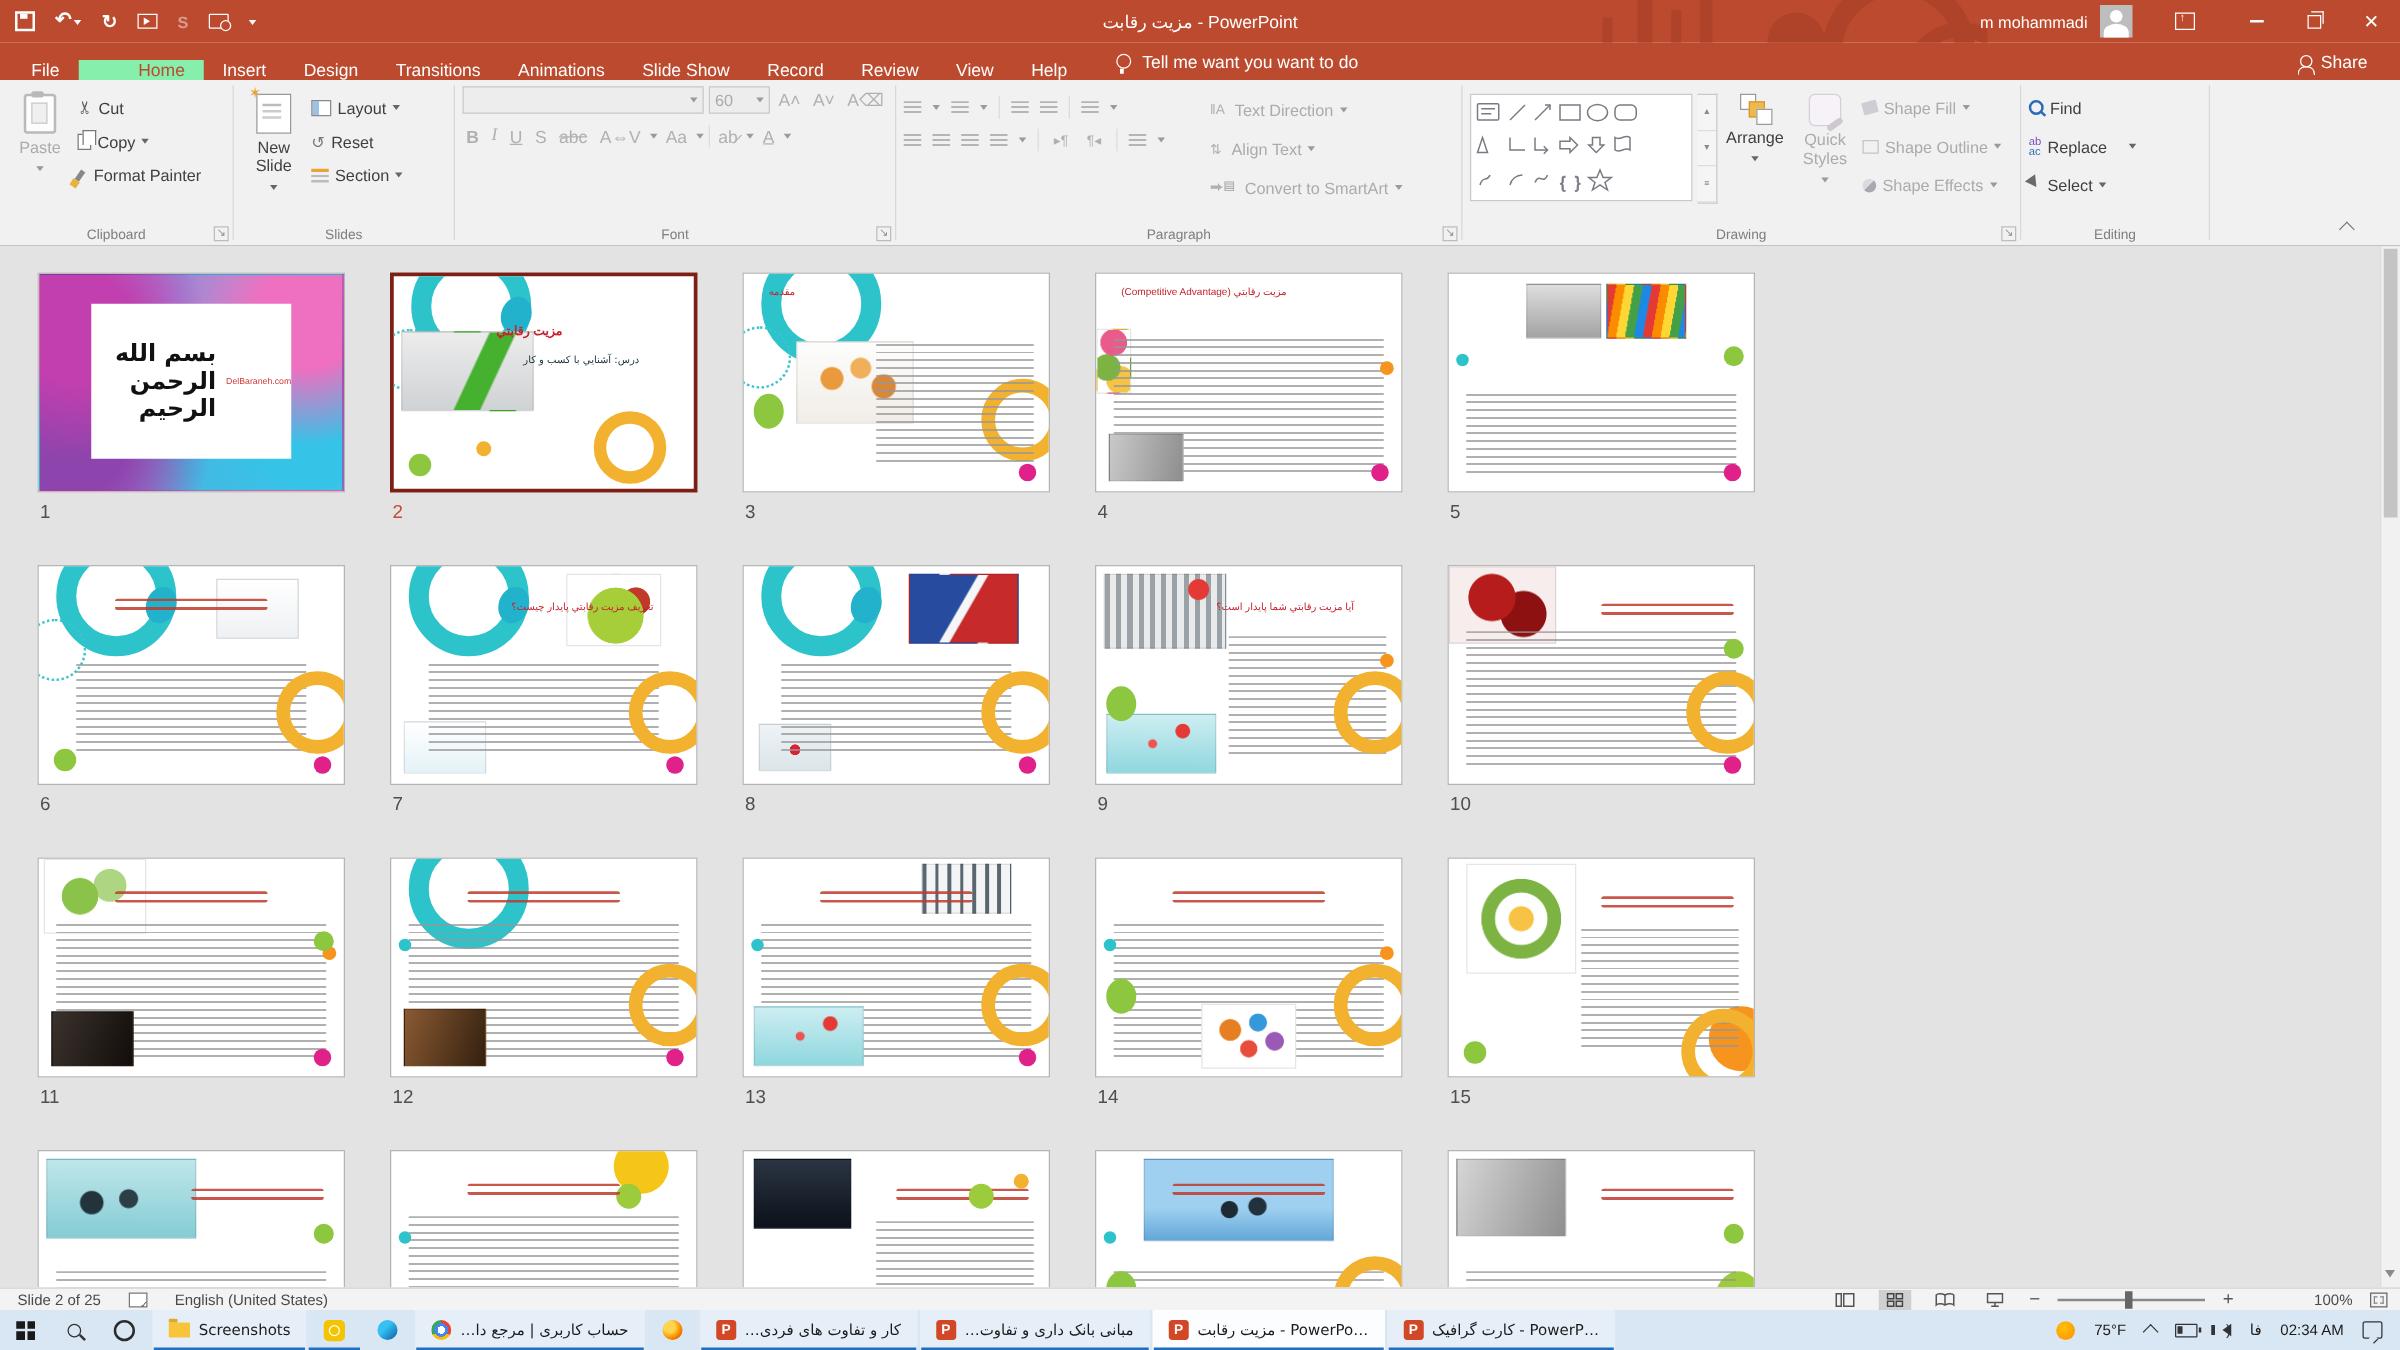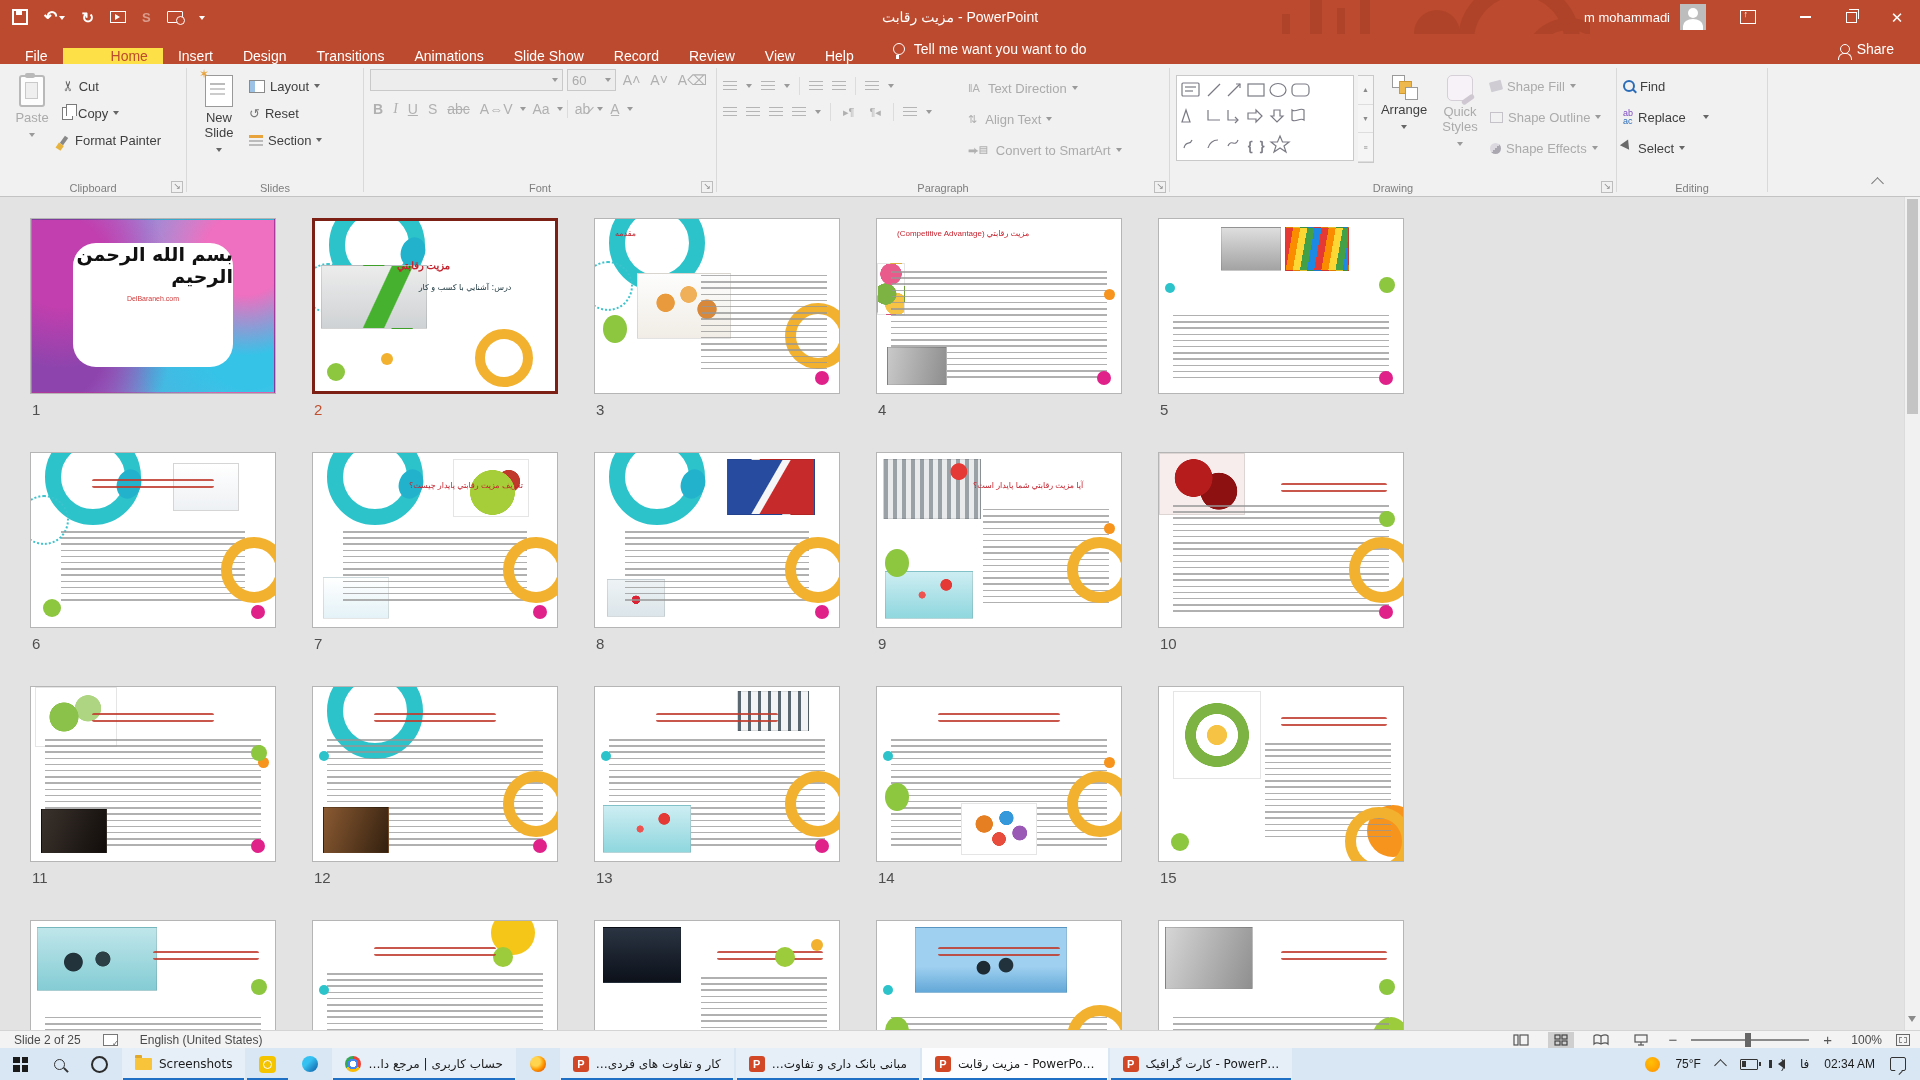--- a/index.html
+++ b/index.html
@@ -43,21 +43,21 @@
   .i-ribopt:after{content:"↑";position:absolute;left:2.5px;top:-2px;font-size:9px;color:#fff;}
   .winbtn{width:46px;height:34px;display:flex;align-items:center;justify-content:center;color:#fff;font-size:13px;}
   .i-min{width:11px;height:1.6px;background:#fff;}
   .i-rest{width:9px;height:9px;border:1.3px solid #fff;position:relative;}
   .i-rest:before{content:"";position:absolute;left:2px;top:-4px;width:9px;height:9px;border:1.3px solid #fff;border-bottom:none;border-left:none;}
   .i-close{font-size:15px;line-height:1;}
 
   
   .tabrow{position:absolute;left:0;top:34px;width:1920px;height:30px;background:#bc4a2e;display:flex;align-items:stretch;padding-left:10px;box-sizing:border-box;}
   .tab{padding:0 15px;display:flex;align-items:center;font-size:14px;color:#fff;white-space:nowrap;}
-  .tab.active{background:#fde047;color:#bc4a2e;padding-left:48px;}
+  .tab.active{background:#86efac;color:#bc4a2e;padding-left:48px;}
   .tellme{display:flex;align-items:center;gap:9px;color:#fff;font-size:14px;margin-left:24px;}
   .i-bulb{width:10px;height:10px;border:1.5px solid #fff;border-radius:50%;position:relative;}
   .i-bulb:after{content:"";position:absolute;left:2.5px;bottom:-5px;width:3px;height:4px;background:#fff;}
   .tr-share{margin-left:auto;display:flex;align-items:center;gap:7px;color:#fff;font-size:14px;padding-right:26px;}
   .i-person{width:8px;height:8px;border:1.5px solid #fff;border-radius:50%;position:relative;}
   .i-person:after{content:"";position:absolute;left:-3px;top:8px;width:12px;height:6px;border:1.5px solid #fff;border-bottom:none;border-radius:6px 6px 0 0;}
 
   
   .ribbon{position:absolute;left:0;top:64px;width:1920px;height:133px;background:#f1f1f1;border-bottom:1px solid #c3c3c3;box-sizing:border-box;display:flex;}
   .rgroup{position:relative;height:100%;box-sizing:border-box;padding:5px 6px 18px 6px;display:flex;gap:4px;}
@@ -145,21 +145,21 @@
   .redline,.redline-r{height:9px;width:122px;background:linear-gradient(#c0392b 0 2px,transparent 2px 7px,#c0392b 7px 9px);border-radius:2px;opacity:.85;}
   .redline{top:26px;left:50%;transform:translateX(-50%);}
   .redline-r{top:30px;right:16px;width:106px;}
   .txt-full,.txt-mid,.txt-r,.txt-low{background:repeating-linear-gradient(to bottom,#969696 0 1.5px,transparent 1.5px 6.2px);opacity:.75;}
   .txt-full{top:52px;left:14px;right:14px;bottom:14px;}
   .txt-mid{top:78px;left:30px;right:30px;height:72px;}
   .txt-r{top:56px;right:12px;width:126px;height:96px;}
   .txt-low{top:96px;left:14px;right:14px;bottom:12px;}
   .img{border:1px solid rgba(0,0,0,.10);}
   .i-ink{inset:0;background:radial-gradient(circle at 12% 25%,#c13fae 0 18%,transparent 42%),radial-gradient(circle at 8% 75%,#8e44ad 0 20%,transparent 46%),radial-gradient(circle at 88% 20%,#ef6fc0 0 16%,transparent 40%),radial-gradient(circle at 90% 72%,#35c3e8 0 18%,transparent 46%),radial-gradient(circle at 60% 88%,#49b6e0 0 12%,transparent 36%),linear-gradient(100deg,#b455c6,#7fc9e8);}
-  .cal-panel{position:absolute;top:24px;left:42px;right:42px;bottom:26px;background:#fff;display:flex;flex-direction:column;align-items:center;gap:8px;border-radius:23px;}
+  .cal-panel{position:absolute;top:24px;left:42px;right:42px;bottom:26px;background:#fff;display:flex;flex-direction:row;align-items:center;gap:8px;}
   .cal-main{font-size:19px;font-weight:bold;color:#111;direction:rtl;}
   .cal-site{font-size:7px;color:#d03a3a;}
   .i-arrow{top:44px;left:6px;width:104px;height:62px;background:linear-gradient(115deg,transparent 52%,#46b12e 53% 68%,transparent 69%),linear-gradient(#ececec,#cfd2d4);}
   .i-fig3{top:54px;left:42px;width:92px;height:64px;background:radial-gradient(circle at 30% 45%,#e89a3c 0 12%,transparent 13%),radial-gradient(circle at 55% 32%,#f0b05a 0 12%,transparent 13%),radial-gradient(circle at 75% 55%,#d9883a 0 12%,transparent 13%),linear-gradient(#fdfdfd,#f1ede6);}
   .i-flower{top:44px;left:0;width:26px;height:50px;background:radial-gradient(circle at 50% 20%,#e85b8a 0 25%,transparent 26%),radial-gradient(circle at 30% 60%,#7cb342 0 30%,transparent 31%),radial-gradient(circle at 70% 80%,#f6c344 0 25%,transparent 26%),#fff;}
   .i-runner{bottom:8px;left:10px;width:58px;height:36px;background:linear-gradient(100deg,#c9c9c9,#8e8e8e);}
   .i-climb{top:8px;right:122px;width:58px;height:42px;background:linear-gradient(#dedede,#a3a3a3);}
   .i-arrows{top:8px;right:54px;width:62px;height:42px;background:repeating-linear-gradient(100deg,#e53935 0 7px,#fb8c00 7px 14px,#fdd835 14px 21px,#43a047 21px 28px,#1e88e5 28px 35px);}
   .i-board{top:10px;right:36px;width:64px;height:46px;background:linear-gradient(#fff,#eef1f4);border:1px solid #d5d5d5;}
   .i-pie{top:6px;right:28px;width:74px;height:56px;background:radial-gradient(circle at 52% 58%,#a6ce39 0 44%,transparent 45%),radial-gradient(circle at 74% 38%,#c0392b 0 17%,transparent 18%),#fff;}
@@ -192,21 +192,21 @@
   .statusbar{position:absolute;left:0;top:1030px;width:1920px;height:18px;background:#f3f3f3;border-top:1px solid #d4d4d4;box-sizing:border-box;display:flex;align-items:center;font-size:12px;color:#4a4a4a;}
   .sb-left{display:flex;align-items:center;gap:22px;padding-left:14px;}
   .sb-book{width:13px;height:10px;border:1px solid #777;background:#fff;position:relative;}
   .sb-book:after{content:"✓";position:absolute;right:-2px;bottom:-3px;font-size:8px;color:#555;}
   .sb-right{margin-left:auto;display:flex;align-items:center;gap:14px;padding-right:10px;}
   .vbtn{width:26px;height:16px;display:flex;align-items:center;justify-content:center;}
   .vbtn.active{background:#cfcfcf;}
   .zoomtrack{width:118px;height:2px;background:#8a8a8a;position:relative;}
   .zoomhandle{position:absolute;left:54px;top:-6px;width:6px;height:14px;background:#666;}
   .zpm{font-size:15px;color:#555;line-height:1;}
-  .sb-zoom{width:36px;text-align:right;}
+  .sb-zoom{width:36px;text-align:right;margin-left:45px;}
   .i-fit{width:12px;height:10px;border:1px solid #666;position:relative;}
   .i-fit:after{content:"";position:absolute;left:2px;top:2px;right:2px;bottom:2px;border:1px dashed #888;}
 
   
   .taskbar{position:absolute;left:0;top:1048px;width:1920px;height:32px;background:#d9e7f4;display:flex;align-items:stretch;font-size:12px;color:#1b1b1b;}
   .tk{display:flex;align-items:center;justify-content:center;position:relative;padding:0 13px;gap:7px;box-sizing:border-box;}
   .tk.run:after{content:"";position:absolute;left:1px;right:1px;bottom:0;height:2px;background:#1f6fc4;}
   .tk.labeled{background:rgba(255,255,255,.35);margin:0 1px;}
   .tk.active{background:#fbfdfe;}
   .tk-label{max-width:150px;overflow:hidden;white-space:nowrap;}

